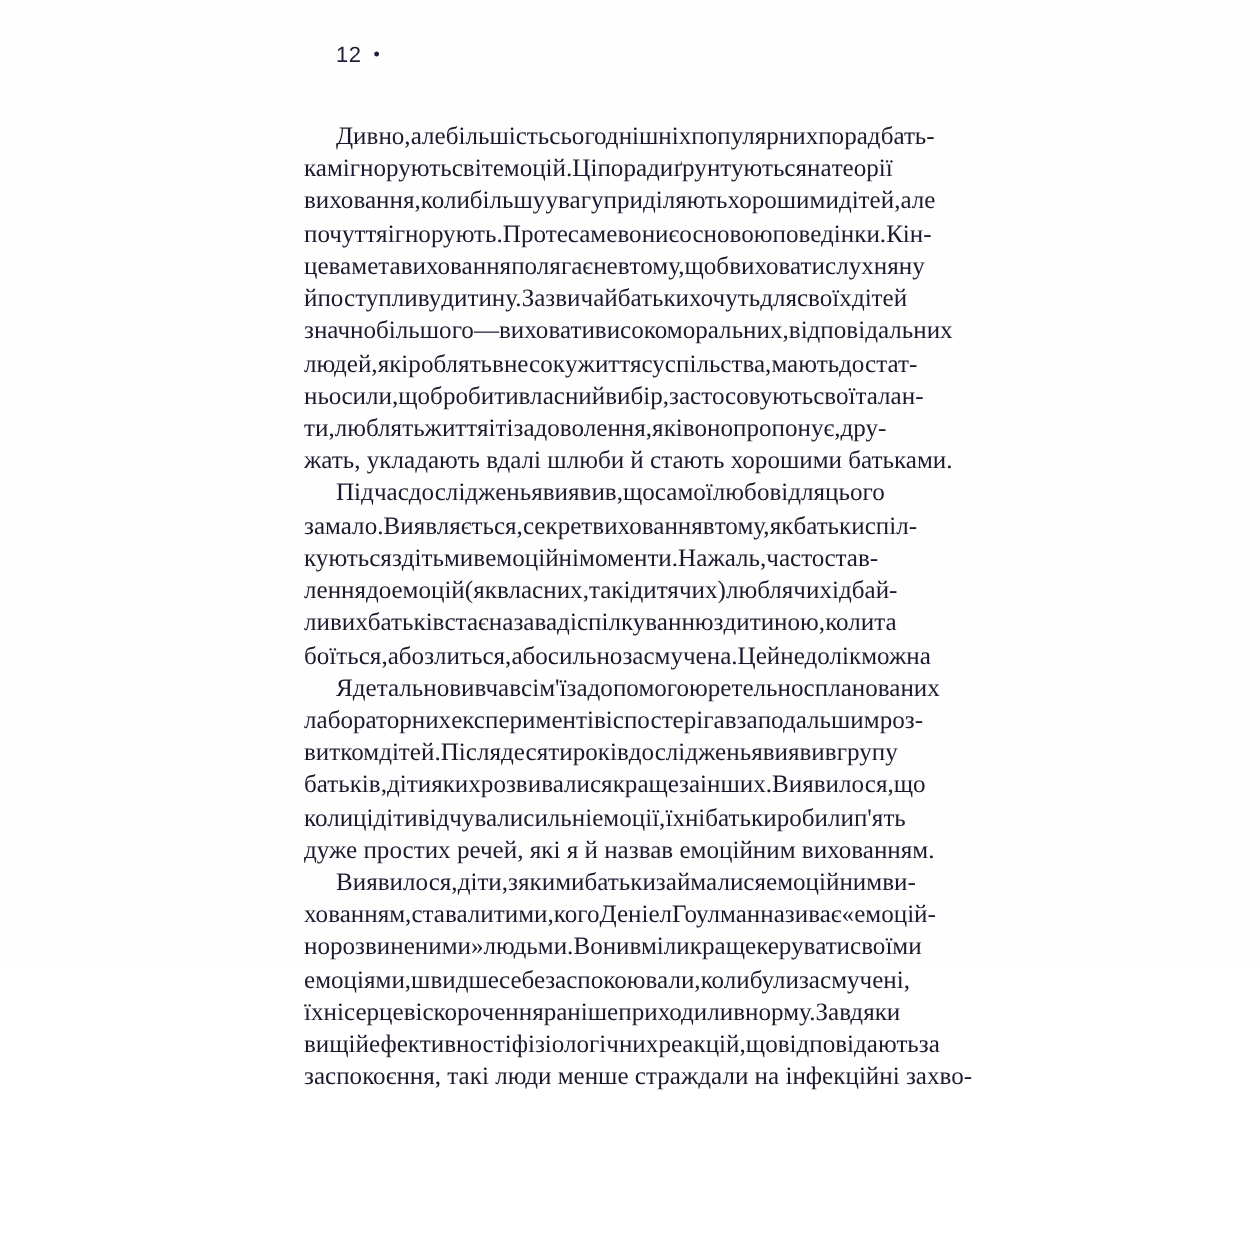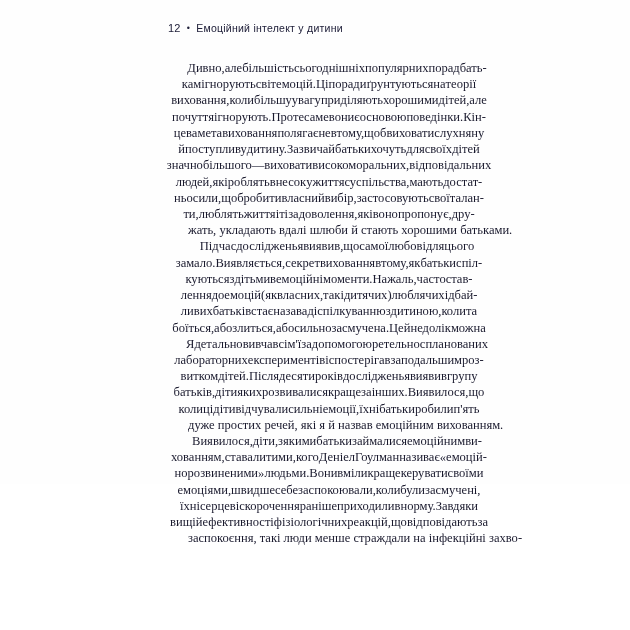--- a/index.html
+++ b/index.html
@@ -63,49 +63,47 @@
     -webkit-hyphens: none;
     hyphens: none;
   }
 
   
   .para {
     margin: 0;
   }
   .line {
     display: flex;
-    justify-content: center;
+    justify-content: flex-start;
     white-space: pre;
     height: 16.22px;
     line-height: 16.22px;
   }
   .line.flush {
     display: block;
     white-space: pre;
-    margin-left: 36px;
   }
   .line .w {
     white-space: pre;
   }
   .line.indent::before {
     content: "";
     display: inline-block;
     width: 16px;
     flex: 0 0 16px;
   }
 </style>
 </head>
 <body>
 
 <div id="page">
 
   <div id="running-header">
     <span class="folio">12</span>
     <span class="sep">•</span>
-    <span class="book-title">Емоційний інтелект у дитини</span>
   </div>
 
   <div id="text-block">
       <div class="para">
         <div class="line indent"><span class="w">Дивно,</span><span class="w">але</span><span class="w">більшість</span><span class="w">сьогоднішніх</span><span class="w">популярних</span><span class="w">порад</span><span class="w">бать-</span></div>
         <div class="line"><span class="w">кам</span><span class="w">ігнорують</span><span class="w">світ</span><span class="w">емоцій.</span><span class="w">Ці</span><span class="w">поради</span><span class="w">ґрунтуються</span><span class="w">на</span><span class="w">теорії</span></div>
         <div class="line"><span class="w">виховання,</span><span class="w">коли</span><span class="w">більшу</span><span class="w">увагу</span><span class="w">приділяють</span><span class="w">хорошими</span><span class="w">дітей,</span><span class="w">але</span></div>
         <div class="line"><span class="w">почуття</span><span class="w">ігнорують.</span><span class="w">Проте</span><span class="w">саме</span><span class="w">вони</span><span class="w">є</span><span class="w">основою</span><span class="w">поведінки.</span><span class="w">Кін-</span></div>
         <div class="line"><span class="w">цева</span><span class="w">мета</span><span class="w">виховання</span><span class="w">полягає</span><span class="w">не</span><span class="w">в</span><span class="w">тому,</span><span class="w">щоб</span><span class="w">виховати</span><span class="w">слухняну</span></div>
         <div class="line"><span class="w">й</span><span class="w">поступливу</span><span class="w">дитину.</span><span class="w">Зазвичай</span><span class="w">батьки</span><span class="w">хочуть</span><span class="w">для</span><span class="w">своїх</span><span class="w">дітей</span></div>

